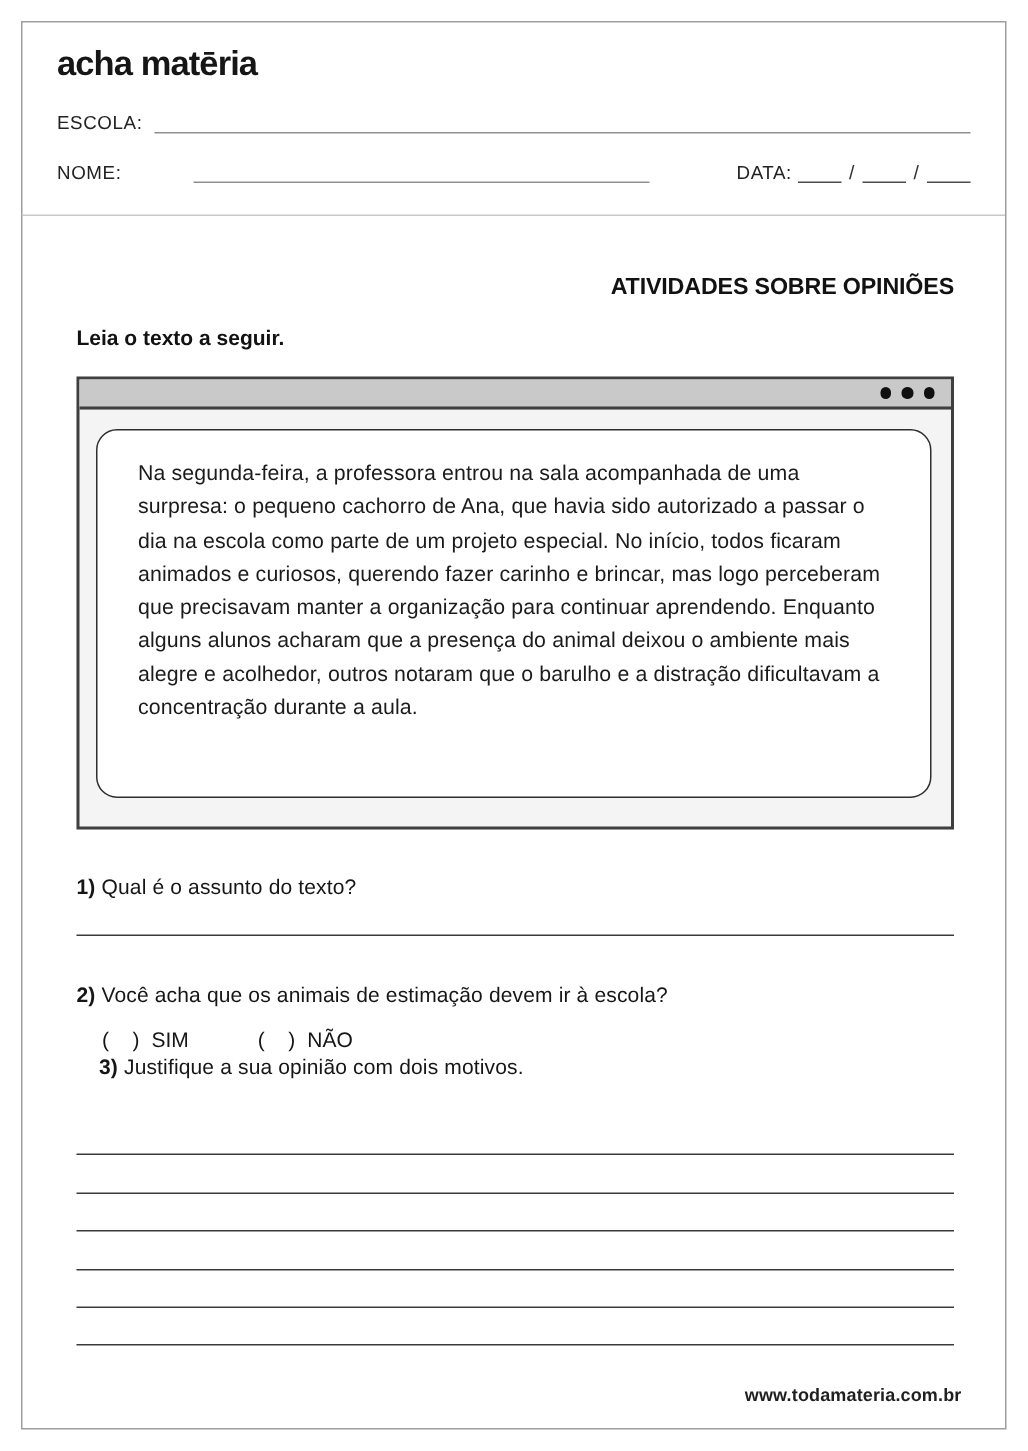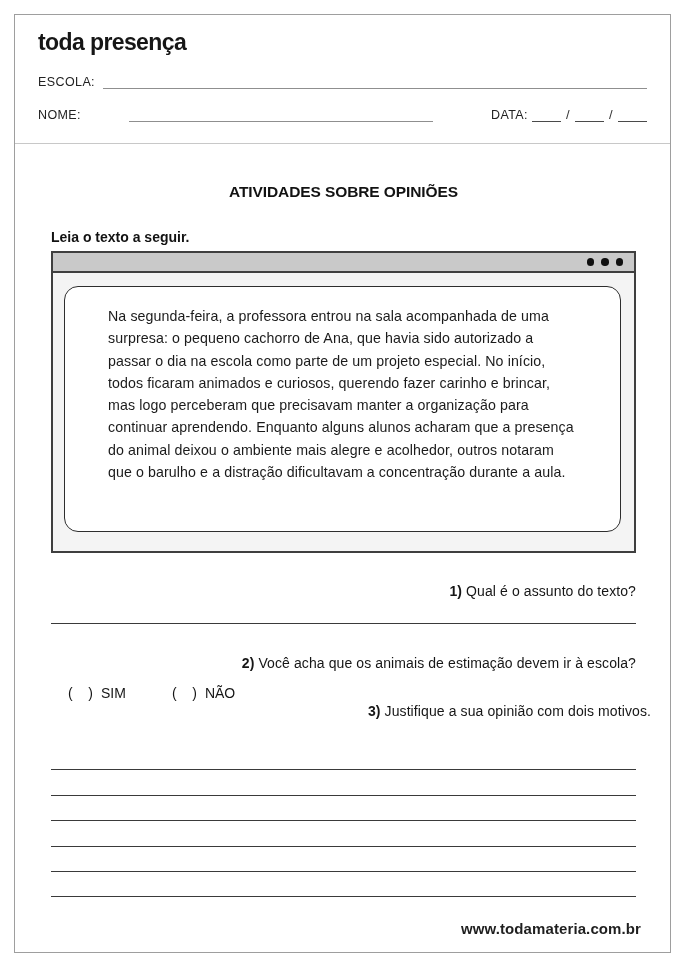--- a/index.html
+++ b/index.html
@@ -34,77 +34,77 @@
   .date-blank { width:29px; height:13px; border-bottom:1.5px solid #4a4a4a; }
   .slash { font-size:13px; line-height:14px; color:#333; padding:0 1px; }
   .divider {
     position:absolute; left:0; right:0; top:128px;
     border-top:1px solid #c8c8c8;
   }
   
   .content { position:absolute; left:36px; top:0; width:585px; height:100%; }
   .title {
     position:absolute; top:168px; left:0; width:100%; margin:0;
-    text-align:center; font-size:15.5px; font-weight:bold;
+    text-align:right; font-size:15.5px; font-weight:bold;
     letter-spacing:-0.1px; color:#121212;
   }
   .instruction {
-    position:absolute; top:214px; left:0;
+    position:absolute; top:202px; left:0;
     font-size:14px; font-weight:bold; color:#121212;
   }
   
   .window {
     position:absolute; top:236px; left:0; width:585px; height:302px;
     border:2px solid #3f3f3f; box-sizing:border-box; background:#f4f4f4;
   }
   .window-bar {
     height:20px; background:#c9c9c9; border-bottom:2px solid #3f3f3f;
     display:flex; align-items:center; justify-content:flex-end;
     padding-right:11px; gap:7px; box-sizing:border-box;
   }
   .dot { width:7.5px; height:7.5px; border-radius:50%; background:#101010; }
   .text-box {
     position:absolute; left:11px; right:13px; top:33px; height:246px;
     background:#ffffff; border:1.5px solid #2e2e2e; border-radius:14px;
-    box-sizing:border-box; padding:18px 43px; overflow:hidden;
+    box-sizing:border-box; padding:18px 27px; overflow:hidden;
   }
   .text-box p {
     margin:0; font-size:14.2px; line-height:22.3px; color:#1b1b1b;
     letter-spacing:0.1px;
   }
   
   .question {
     position:absolute; left:0; width:585px; margin:0;
-    font-size:14px; color:#161616; letter-spacing:0.1px;text-align:right;
+    font-size:14px; color:#161616; letter-spacing:0.1px;
   }
   .qnum { font-weight:bold; }
   .q1 { top:568px; }
   .q2 { top:640px; }
   .q3 { top:688px;margin-left:15px; }
   .q1-lines { position:absolute; left:0; width:585px; top:584px; }
   .q3-lines { position:absolute; left:0; width:585px; top:730px; }
   .answer-line { height:24.4px; border-bottom:1.4px solid #3a3a3a; }
   .options {
     position:absolute; top:670px; left:17px;
     display:flex; gap:46px; font-size:14px; color:#161616;
   }
   .option { display:flex; align-items:baseline; gap:7px; }
   .paren { white-space:pre; letter-spacing:1px; }
   
   .footer {
     position:absolute; right:29px; bottom:15px;
-    font-size:15px; font-weight:bold; color:#1f1f1f; letter-spacing:0.1px;
+    font-size:12px; font-weight:bold; color:#1f1f1f; letter-spacing:0.1px;
   }
 </style>
 </head>
 <body>
 
 <div class="sheet">
 
-  <div class="logo">toda presença</div>
+  <div class="logo">acha matēria</div>
 
   <div class="header-row row-school">
     <span class="hlabel">ESCOLA:</span>
     <span class="fill-line"></span>
   </div>
 
   <div class="header-row row-name">
     <span class="hlabel">NOME:</span>
     <span class="fill-line"></span>
     <span class="date-group">

